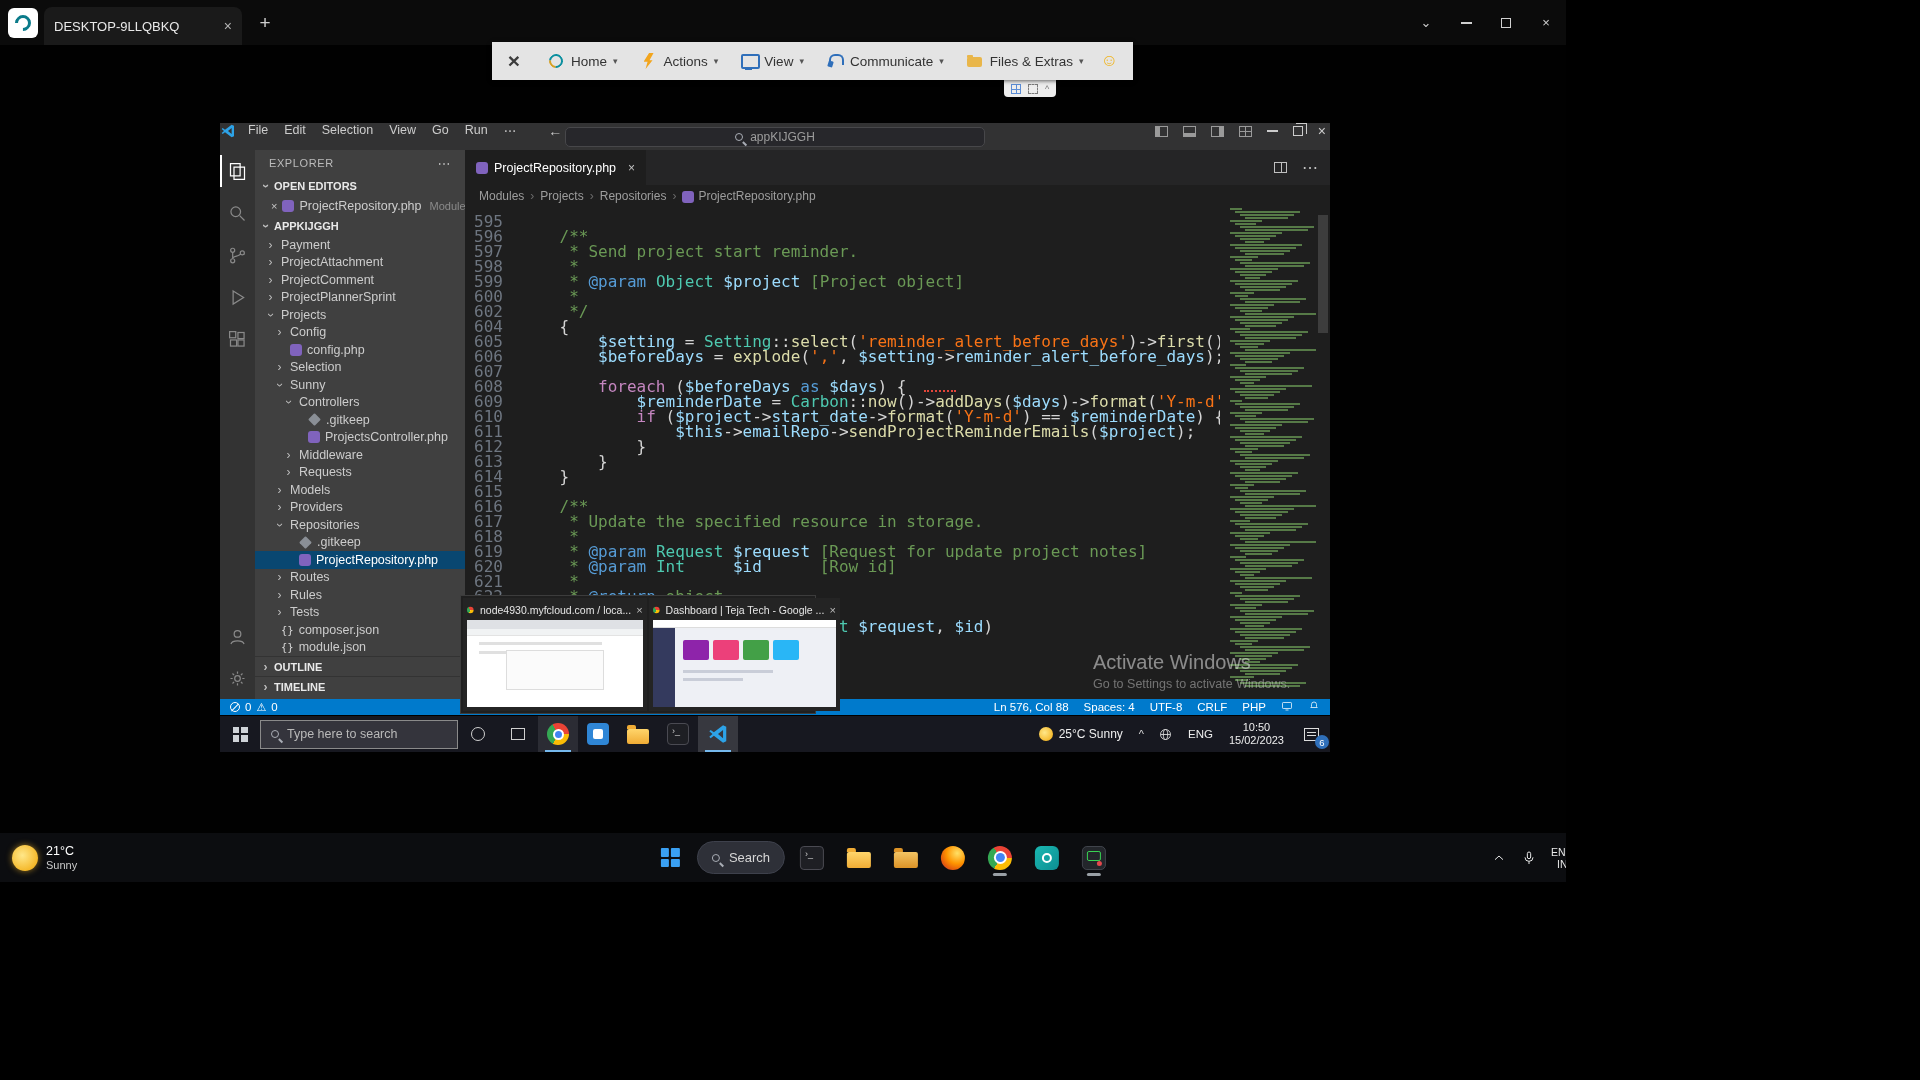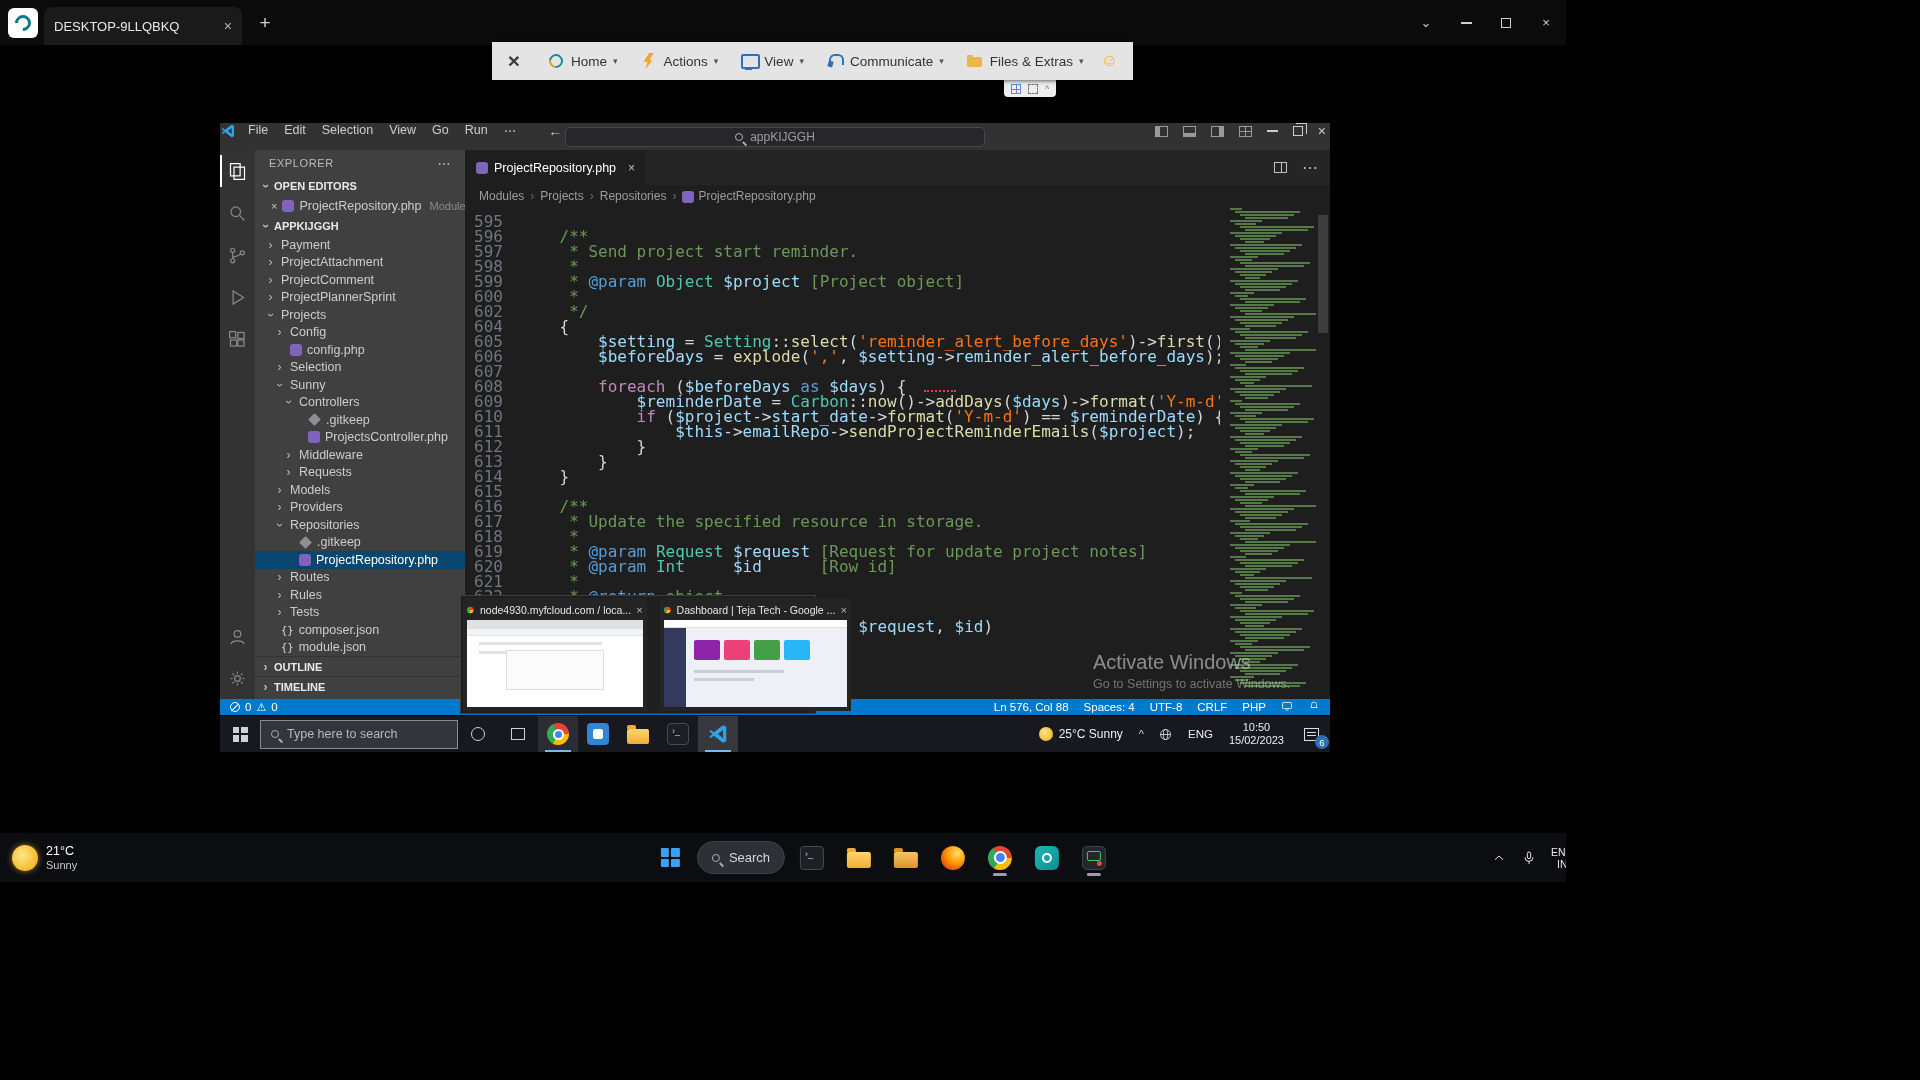--- a/index.html
+++ b/index.html
@@ -148,21 +148,21 @@
   .rt-glyph{padding:0 7px;display:grid;place-items:center;height:100%}
   .rt-glyph svg{width:15px;height:15px;stroke:#ddd;fill:none;stroke-width:1.4}
   .rt-lang{color:#eee;font-size:11.5px;padding:0 8px}
   .rt-clock{text-align:center;color:#eee;font-size:11px;line-height:13px;padding:0 8px}
   .rt-ac{position:relative;width:38px;height:100%;display:grid;place-items:center}
   .ac-ico{width:15px;height:13px;border:1.5px solid #ddd;position:relative}
   .ac-ico::after{content:"";position:absolute;left:2px;top:3px;right:2px;height:1px;background:#ddd;box-shadow:0 3px 0 #ddd}
   .badge{position:absolute;right:1px;bottom:3px;min-width:14px;height:14px;border-radius:7px;background:#2f6fba;color:#fff;font-size:9.5px;display:grid;place-items:center;padding:0 2px}
 
   
-  .thumbs{position:absolute;left:240px;top:472px;width:356px;height:119px;background:#1f1f1f;border:1px solid #3c3c3c;display:flex;gap:13px;padding:2px;z-index:20}
+  .thumbs{position:absolute;left:240px;top:472px;width:356px;height:119px;background:#1f1f1f;border:1px solid #3c3c3c;display:flex;gap:2px;padding:2px;z-index:20}
   .thumb-card{flex:1;display:flex;flex-direction:column;padding:4px;gap:3px;background:#242424}
   .tc-head{display:flex;align-items:center;gap:5px;height:15px}
   .tc-fav{width:12px;height:12px;transform:scale(.55);transform-origin:left center}
   .tc-title{flex:1;font-size:10.5px;color:#e6e6e6;white-space:nowrap;overflow:hidden;text-overflow:ellipsis;margin-left:-4px}
   .tc-x{color:#bdbdbd;font-size:11px}
   .tc-prev{flex:1;background:#fff;position:relative;overflow:hidden}
   .pv1-bar{height:9px;background:#dfe1e5}
   .pv1-bar2{height:7px;background:#f1f3f4;border-bottom:1px solid #e3e3e3}
   .pv1-line{height:3px;background:#e0e0e0;margin:6px 12px 0}
   .pv1-panel{position:absolute;left:22%;top:34%;width:56%;height:46%;background:#fbfbfb;border:1px solid #ddd}

